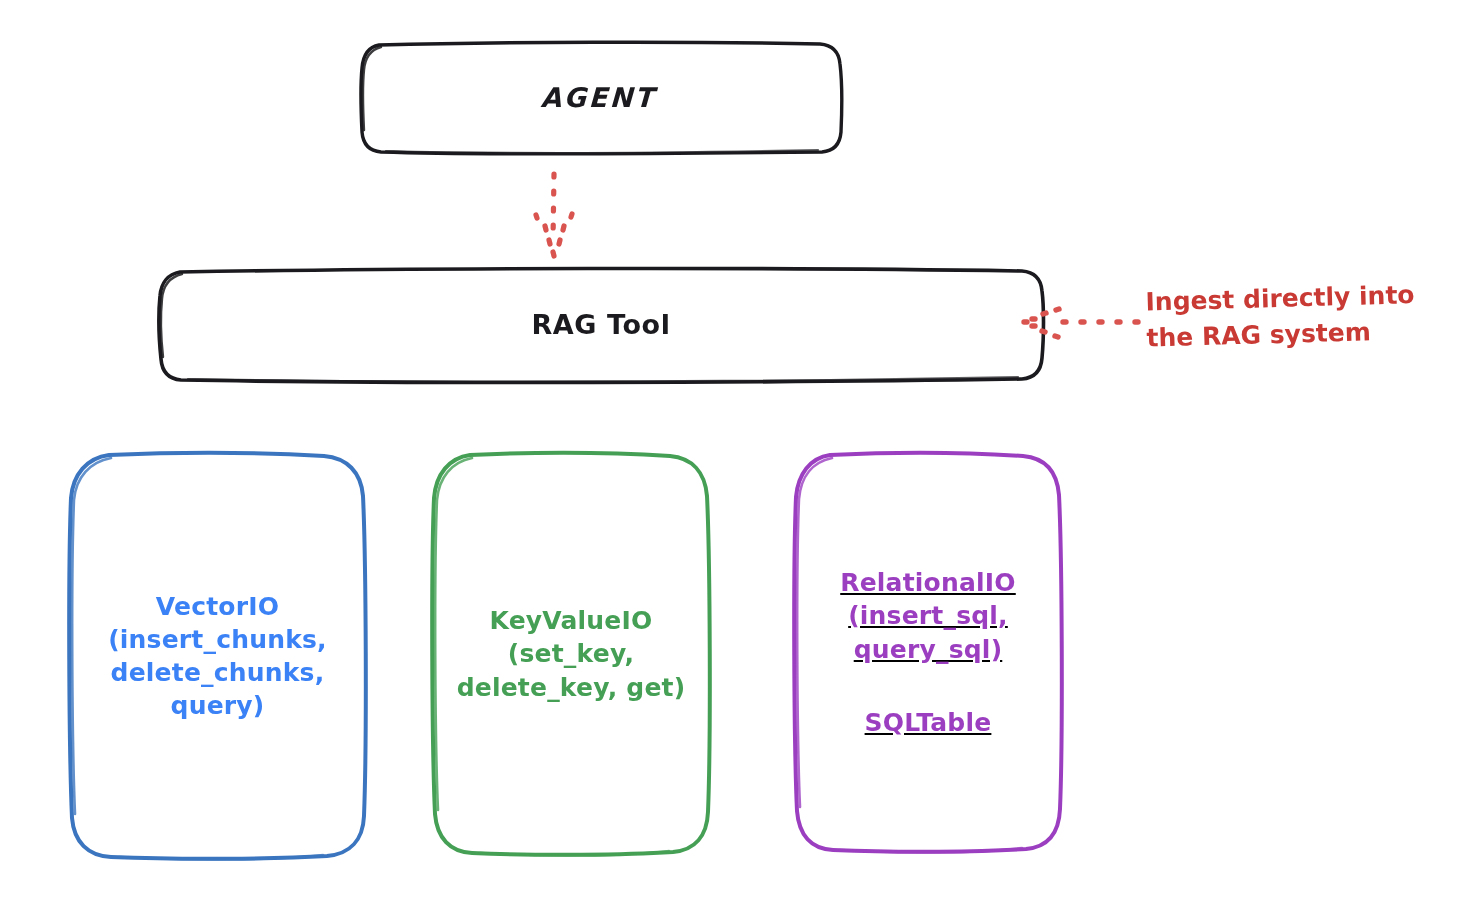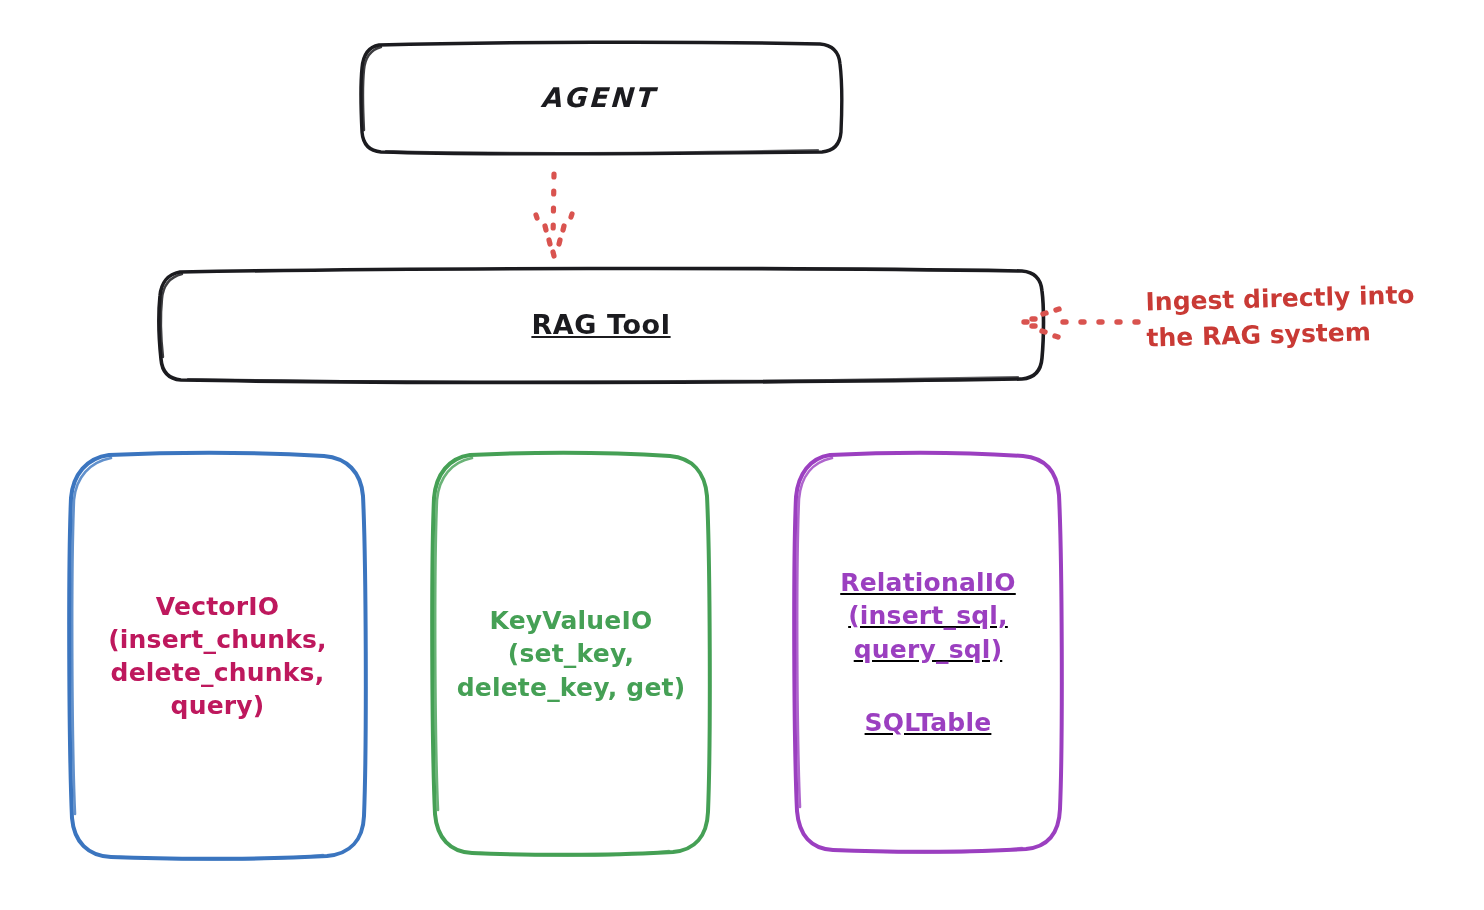--- a/index.html
+++ b/index.html
@@ -76,38 +76,37 @@
     top: 266px;
     width: 894px;
     height: 119px;
   }
   #rag-tool-node .node-label {
     font-family: "DejaVu Sans", sans-serif;
     font-weight: 600;
     font-size: 27px;
     color: #1b1b1f;
     letter-spacing: 0.6px;
-    text-decoration: underline;
   }
 
   
   .io-card .node-label {
     font-family: "DejaVu Sans", sans-serif;
     font-weight: 600;
     font-size: 25px;
     line-height: 1.33;
   }
 
   #vector-io-node {
     left: 65px;
     top: 450px;
     width: 305px;
     height: 412px;
   }
-  #vector-io-node .node-label { color: #be185d; }
+  #vector-io-node .node-label { color: #3b82f6; }
 
   #key-value-io-node {
     left: 428px;
     top: 450px;
     width: 286px;
     height: 408px;
   }
   #key-value-io-node .node-label { color: #45a055; text-align: center; }
 
   #relational-io-node {

